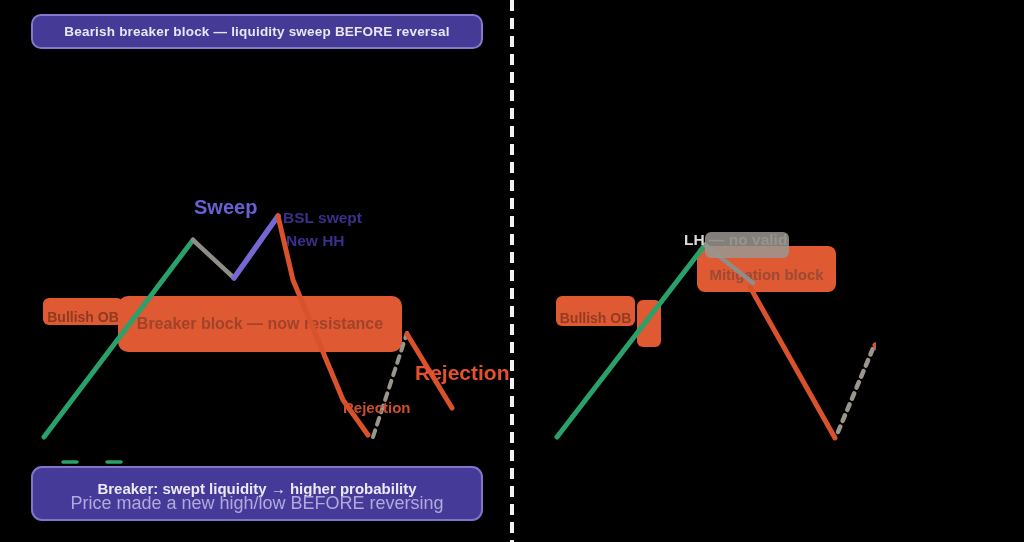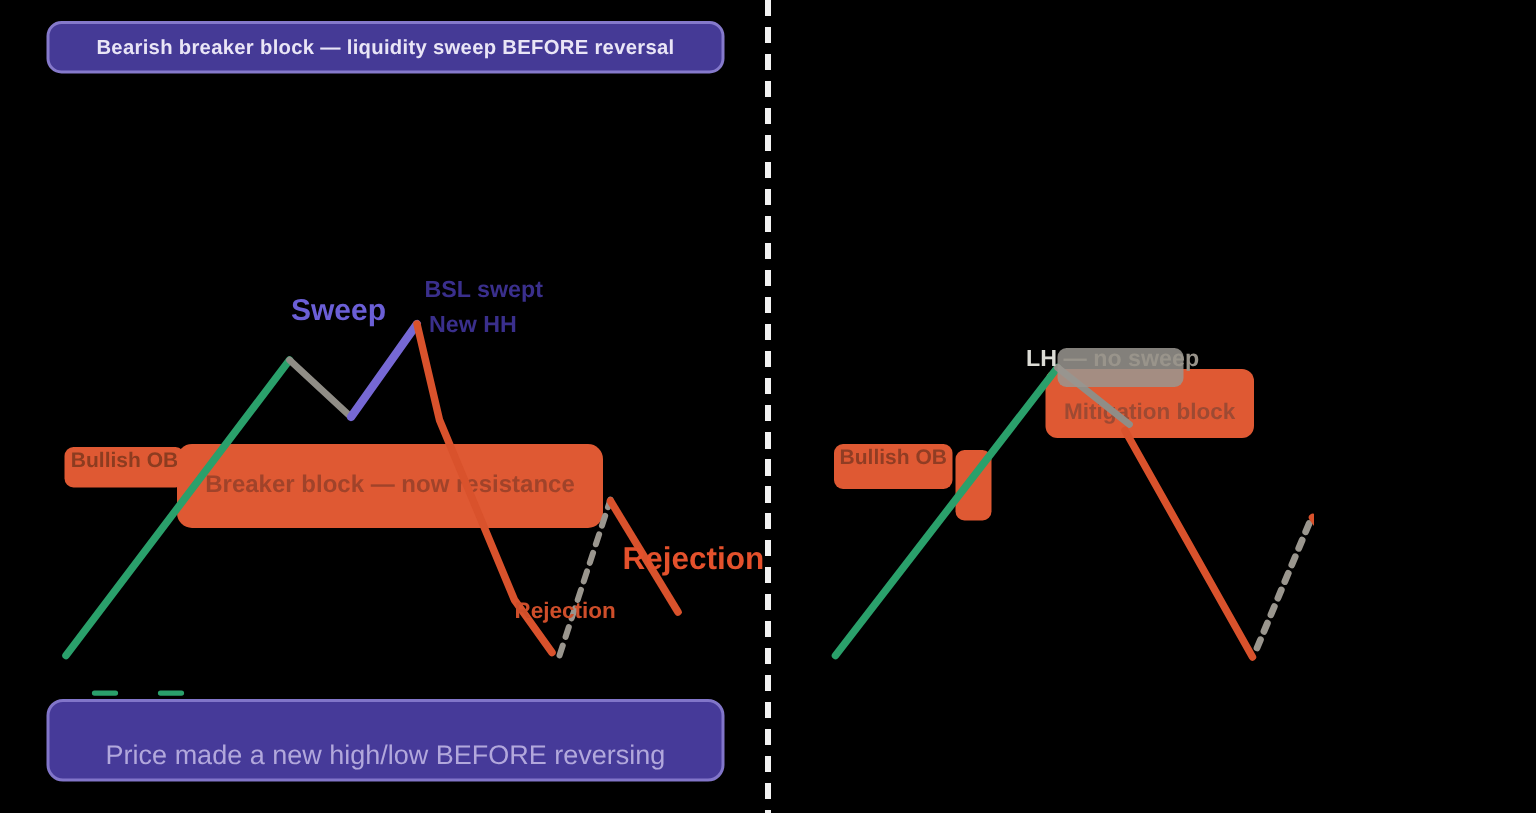--- a/index.html
+++ b/index.html
@@ -28,21 +28,21 @@
   .foot2 { font-size:18px; }
   .footbox.purple .foot1 { color:#ece8f6; top:12px; }
   .footbox.purple .foot2 { color:#b2a8dc; top:25px; }
   .footbox.rust .foot1 { color:#ecd2c4; top:11px; }
   .footbox.rust .foot2 { color:#cd8a6e; top:23px; }
 
   .obrect { position:absolute; background:#df5933; border-radius:6px; z-index:1; }
   .blockrect { position:absolute; background:#df5933; z-index:1;
     display:flex; align-items:center; justify-content:center; font-weight:bold; }
 
-  .bullish-label { display:flex; align-items:flex-start; justify-content:center;
+  .bullish-label { display:flex; align-items:flex-end; justify-content:center;
     font-weight:bold; font-size:14px; color:#8c3c20; }
 
   .lines { position:absolute; left:0; top:0; z-index:2; }
 
   .lbl { position:absolute; font-weight:bold; white-space:nowrap; z-index:4; }
 
   .graybox { position:absolute; left:193px; top:232px; width:84px; height:26px;
     border-radius:6px; background:rgba(154,150,144,.85); z-index:3; }
 </style>
 </head>
@@ -69,28 +69,29 @@
       <polyline points="44,437 193,240" fill="none" stroke="#2aa06b" stroke-width="5" stroke-linecap="round"></polyline>
       <polyline points="193,240 234,278" fill="none" stroke="#908d86" stroke-width="4.5" stroke-linecap="round"></polyline>
       <polyline points="234,278 278,216" fill="none" stroke="#7668d4" stroke-width="5.5" stroke-linecap="round"></polyline>
       <polyline points="278,216 293,280 343,400 368,435" fill="none" stroke="#d9522c" stroke-width="5" stroke-linecap="round" stroke-linejoin="round"></polyline>
       <polyline points="373,437 407,333" fill="none" stroke="#9a968e" stroke-width="4" stroke-linecap="round" stroke-dasharray="7 6"></polyline>
       <polyline points="407,334 452,408" fill="none" stroke="#d9522c" stroke-width="5" stroke-linecap="round"></polyline>
       <polyline points="63,462 136,462" fill="none" stroke="#2aa06b" stroke-width="3.5" stroke-linecap="round" stroke-dasharray="14 30"></polyline>
     </svg>
 
     <div class="lbl" style="left:194px; top:196px; font-size:20px; color:#6b5fd6;">Sweep</div>
-    <div class="lbl" style="left:283px; top:182px; font-size:15.5px; color:#3a2f8c; line-height:23px;">
+    <div class="lbl" style="left:283px; top:206px; font-size:15.5px; color:#3a2f8c; line-height:23px;">
       <div>BSL swept</div>
       <div style="padding-left:3px;">New HH</div>
     </div>
     <div class="lbl" style="left:343px; top:399px; font-size:15px; color:#ce4e2a;">Rejection</div>
     <div class="lbl" style="left:415px; top:361px; font-size:21px; color:#e4512c;">Rejection</div>
 
     <div class="footbox purple">
+      <div class="footline foot1">Breaker: swept liquidity → higher probability</div>
       <div class="footline foot2">Price made a new high/low BEFORE reversing</div>
     </div>
   </div>
 
   <div class="panel right">
 
 
     <div class="obrect bullish-label" style="left:44px; top:296px; width:79px; height:30px; color:#903d24;">
       <span>Bullish OB</span>
     </div>
@@ -105,20 +106,20 @@
       <polyline points="45,437 193,245" fill="none" stroke="#2aa06b" stroke-width="5" stroke-linecap="round"></polyline>
       <polyline points="193,245 241,283" fill="none" stroke="#908d86" stroke-width="4.5" stroke-linecap="round"></polyline>
       <polyline points="238,287 323,438" fill="none" stroke="#d9522c" stroke-width="5" stroke-linecap="round"></polyline>
       <polyline points="326,432 362,346" fill="none" stroke="#9a968e" stroke-width="4.5" stroke-linecap="round" stroke-dasharray="6 6"></polyline>
       <polyline points="363,345 407,407" fill="none" stroke="#d9522c" stroke-width="5" stroke-linecap="round"></polyline>
     </svg>
 
     <div class="graybox"></div>
 
     <div class="lbl" style="left:172px; top:231px; font-size:15.5px;">
-      <span style="color:#dcdcd6;">LH</span><span style="color:#99948b;"> — no sweep</span>
+      <span style="color:#dcdcd6;">LH</span><span style="color:#99948b;"> — no valid</span>
     </div>
 
   </div>
 
   <div class="divider"></div>
 
 </div>
 
 </body></html>

